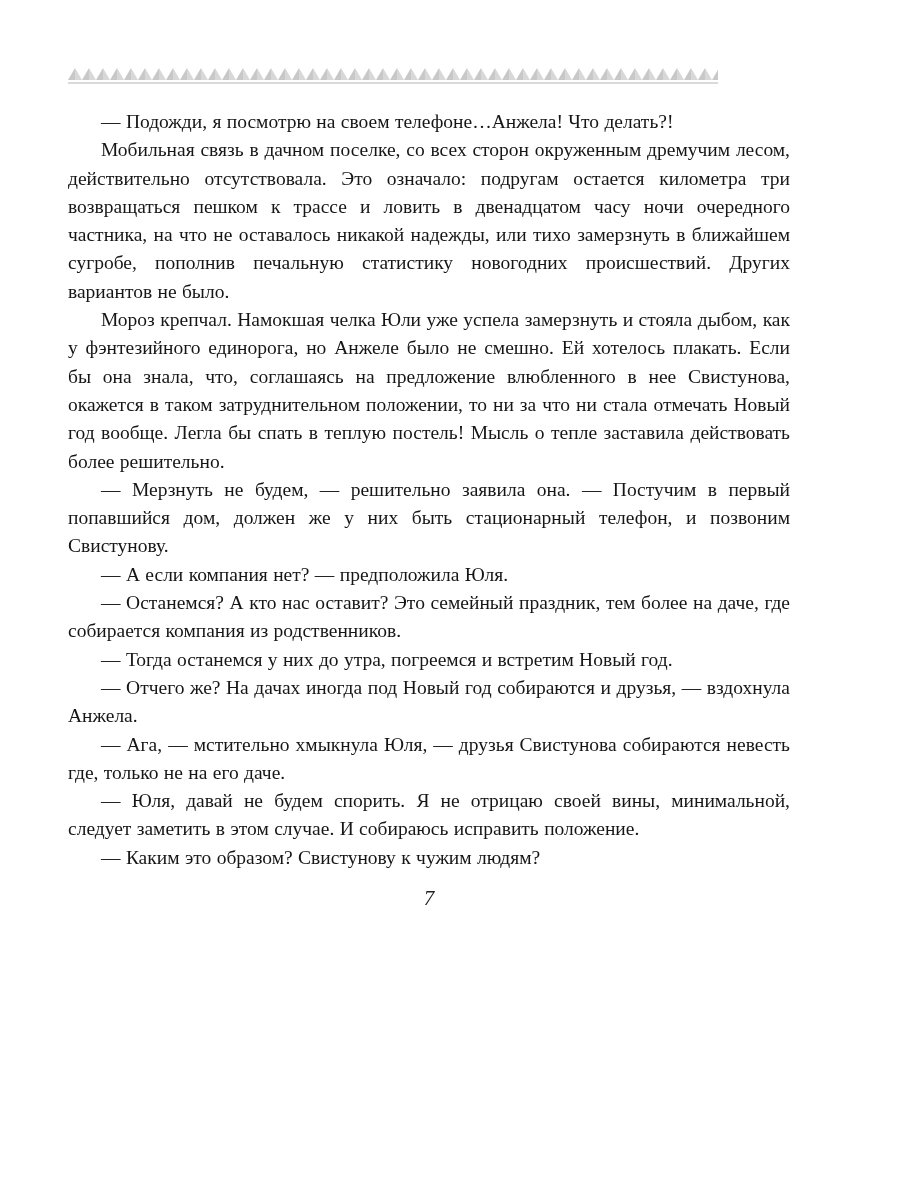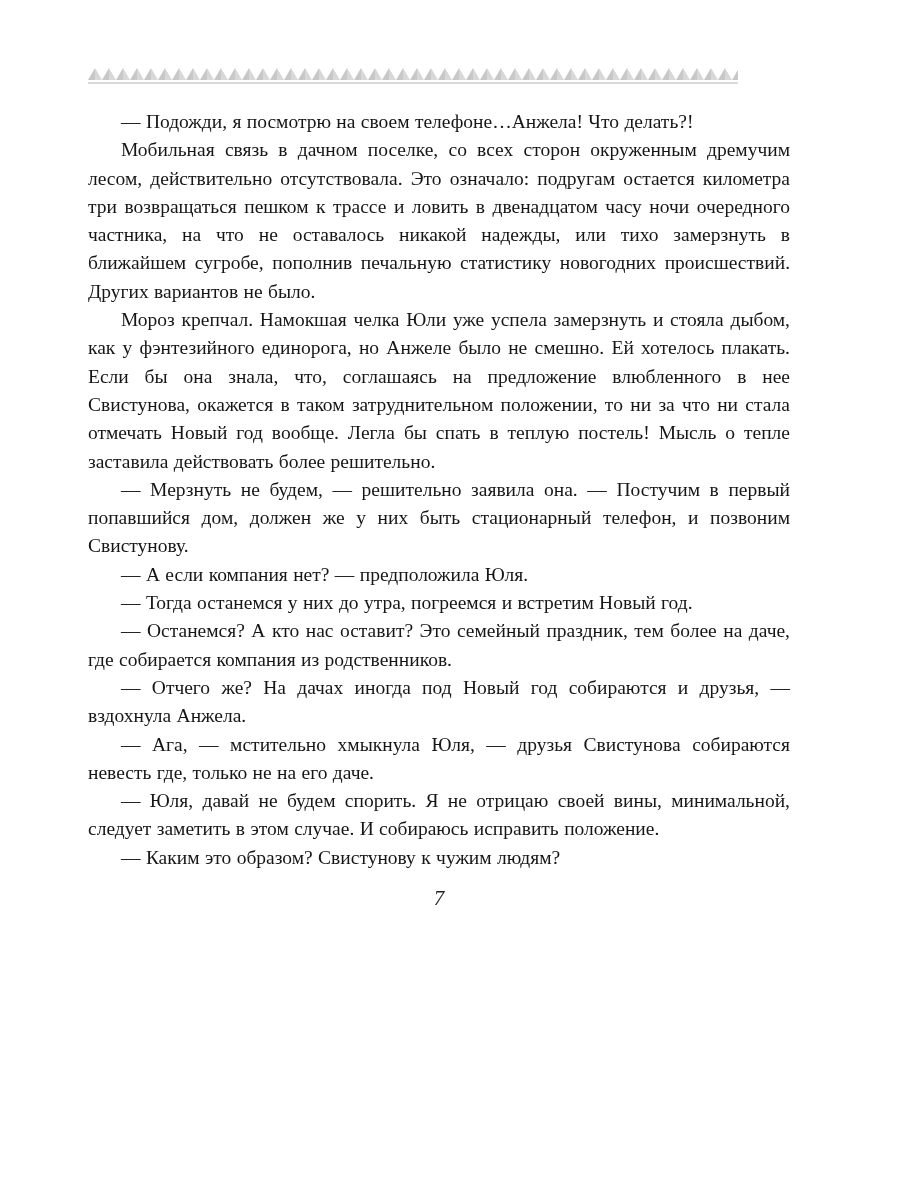--- a/index.html
+++ b/index.html
@@ -11,21 +11,21 @@
     width: 900px;
     height: 1200px;
     font-family: "Liberation Serif", "DejaVu Serif", serif;
     color: #161616;
     overflow: hidden;
   }
   .page {
     box-sizing: border-box;
     width: 900px;
     height: 1200px;
-    padding: 68px 110px 0 88px;
+    padding: 68px 110px 0 68px;
   }
   .ornament {
     width: 650px;
     margin: 0 0 24px 0;
   }
   .ornament svg {
     display: block;
   }
   .ornament-line {
     width: 650px;
@@ -68,22 +68,22 @@
     </svg>
     <div class="ornament-line"></div>
   </div>
 
   <main class="page-text">
     <p>— Подожди, я посмотрю на своем телефоне…Анжела! Что делать?!</p>
     <p>Мобильная связь в дачном поселке, со всех сторон окруженным дремучим лесом, действительно отсутствовала. Это означало: подругам остается километра три возвращаться пешком к трассе и ловить в двенадцатом часу ночи очередного частника, на что не оставалось никакой надежды, или тихо замерзнуть в ближайшем сугробе, пополнив печальную статистику новогодних происшествий. Других вариантов не было.</p>
     <p>Мороз крепчал. Намокшая челка Юли уже успела замерзнуть и стояла дыбом, как у фэнтезийного единорога, но Анжеле было не смешно. Ей хотелось плакать. Если бы она знала, что, соглашаясь на предложение влюбленного в нее Свистунова, окажется в таком затруднительном положении, то ни за что ни стала отмечать Новый год вообще. Легла бы спать в теплую постель! Мысль о тепле заставила действовать более решительно.</p>
     <p>— Мерзнуть не будем, — решительно заявила она. — Постучим в первый попавшийся дом, должен же у них быть стационарный телефон, и позвоним Свистунову.</p>
     <p>— А если компания нет? — предположила Юля.</p>
+    <p>— Останемся? А кто нас оставит? Это семейный праздник, тем более на даче, где собирается компания из родственников.</p>
     <p>— Тогда останемся у них до утра, погреемся и встретим Новый год.</p>
-    <p>— Останемся? А кто нас оставит? Это семейный праздник, тем более на даче, где собирается компания из родственников.</p>
     <p>— Отчего же? На дачах иногда под Новый год собираются и друзья, — вздохнула Анжела.</p>
     <p>— Ага, — мстительно хмыкнула Юля, — друзья Свистунова собираются невесть где, только не на его даче.</p>
     <p>— Юля, давай не будем спорить. Я не отрицаю своей вины, минимальной, следует заметить в этом случае. И собираюсь исправить положение.</p>
     <p>— Каким это образом? Свистунову к чужим людям?</p>
   </main>
 
   <div class="page-number">7</div>
 
 </div>
 

